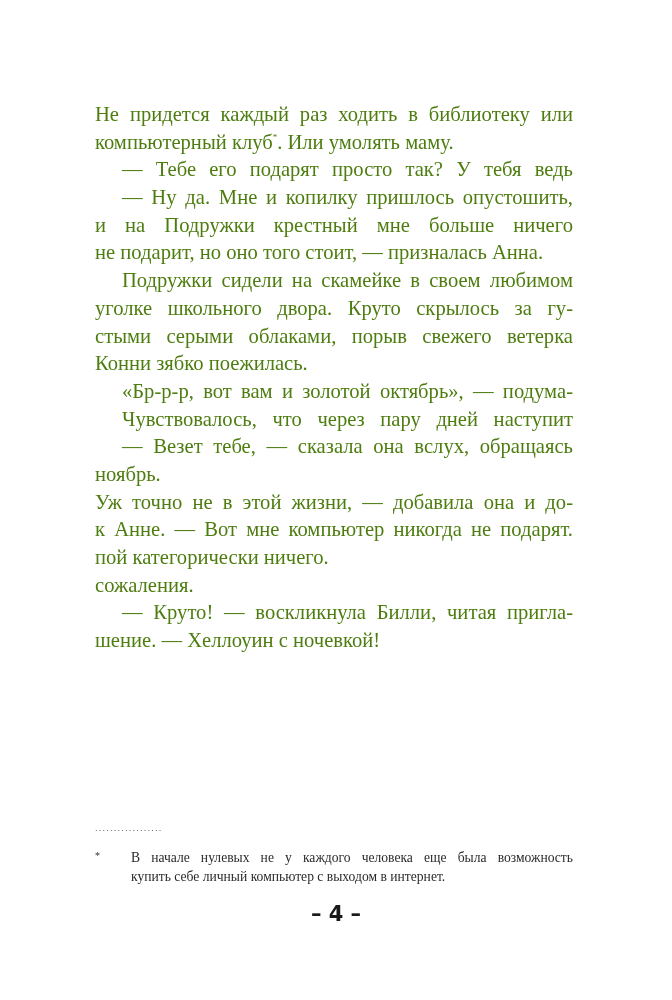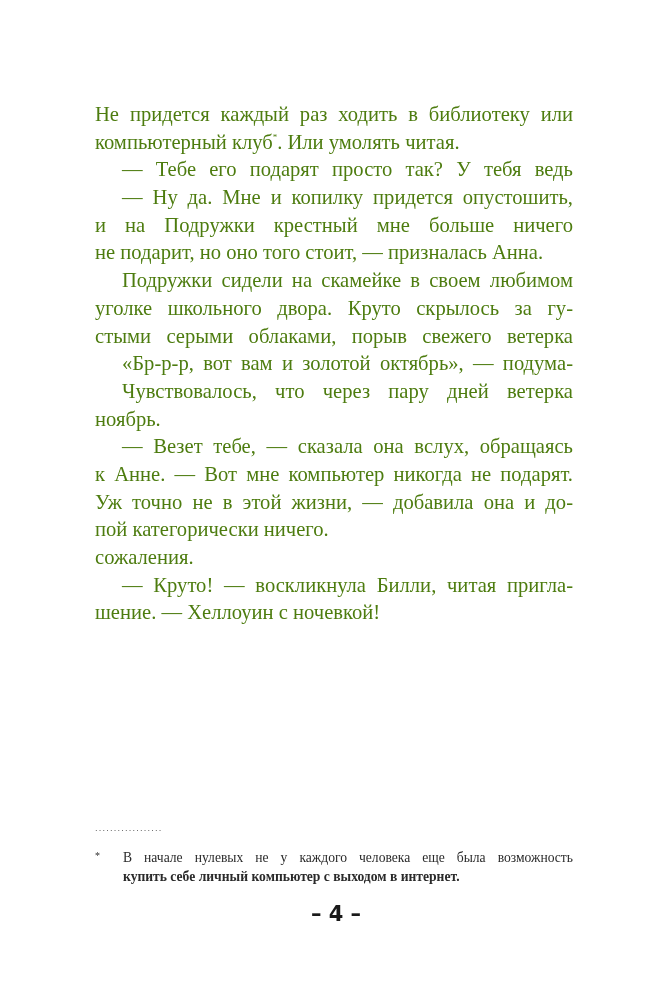--- a/index.html
+++ b/index.html
@@ -7,45 +7,46 @@
   .page { position:absolute; left:95px; top:101px; width:478px; color:#4d7c0f;
           font-family:Liberation Serif, serif; font-size:20.6px; line-height:27.7px; }
   .line { display:block; white-space:nowrap; text-align:justify; text-align-last:justify; height:27.7px; }
   .line.last { text-align-last:left; }
   .line.indent { padding-left:27px; }
   sup.fnmark { font-size:9px; vertical-align:top; line-height:10px; position:relative; top:3px; }
   .sep { position:absolute; left:95px; top:824px; font-family:"DejaVu Sans", sans-serif; font-size:8px; color:#555; letter-spacing:1.2px; }
   .footnote { position:absolute; left:95px; top:848px; width:478px; font-family:"Liberation Serif", "DejaVu Serif", serif;
               font-size:13.6px; line-height:19px; color:#2a2a2a; }
   .fn-star { position:absolute; left:0; top:-2px; font-size:10px; }
-  .fn-text { margin-left:28px; }
+  .fn-text { margin-left:36px; }
   .fn-line { display:block; white-space:nowrap; text-align:justify; text-align-last:justify; }
-  .fn-line.last { text-align-last:left;font-weight:bold; }
+  .fn-line.last { text-align-last:left; }
   .pagenum { position:absolute; left:0; width:672px; top:902px; text-align:center;
              font-family:"DejaVu Sans", sans-serif; font-size:21px; font-weight:bold; color:#1a1a1a; }
 </style>
 </head>
 <body>
 
 <div class="page" id="body">
     <span class="line">Не придется каждый раз ходить в библиотеку или</span>
-    <span class="line last"><span>компьютерный клуб</span><sup class="fnmark">*</sup><span>. Или умолять читая.</span></span>
+    <span class="line last"><span>компьютерный клуб</span><sup class="fnmark">*</sup><span>. Или умолять маму.</span></span>
     <span class="line indent">— Тебе его подарят просто так? У тебя ведь</span>
-    <span class="line indent">— Ну да. Мне и копилку придется опустошить,</span>
+    <span class="line indent">— Ну да. Мне и копилку пришлось опустошить,</span>
     <span class="line">и на Подружки крестный мне больше ничего</span>
     <span class="line last">не подарит, но оно того стоит, — призналась Анна.</span>
     <span class="line indent">Подружки сидели на скамейке в своем любимом</span>
     <span class="line">уголке школьного двора. Круто скрылось за гу-</span>
     <span class="line">стыми серыми облаками, порыв свежего ветерка</span>
+    <span class="line last">Конни зябко поежилась.</span>
     <span class="line indent">«Бр-р-р, вот вам и золотой октябрь», — подума-</span>
-    <span class="line indent">Чувствовалось, что через пару дней ветерка</span>
+    <span class="line indent">Чувствовалось, что через пару дней наступит</span>
+    <span class="line indent">— Везет тебе, — сказала она вслух, обращаясь</span>
     <span class="line last">ноябрь.</span>
-    <span class="line indent">— Везет тебе, — сказала она вслух, обращаясь</span>
+    <span class="line">Уж точно не в этой жизни, — добавила она и до-</span>
     <span class="line">к Анне. — Вот мне компьютер никогда не подарят.</span>
-    <span class="line">Уж точно не в этой жизни, — добавила она и до-</span>
     <span class="line last">пой категорически ничего.</span>
     <span class="line last">сожаления.</span>
     <span class="line indent">— Круто! — воскликнула Билли, читая пригла-</span>
     <span class="line last">шение. — Хеллоуин с ночевкой!</span>
   </div>
 
 <div class="sep">..................</div>
 
 <div class="footnote">
   <span class="fn-star">*</span>

